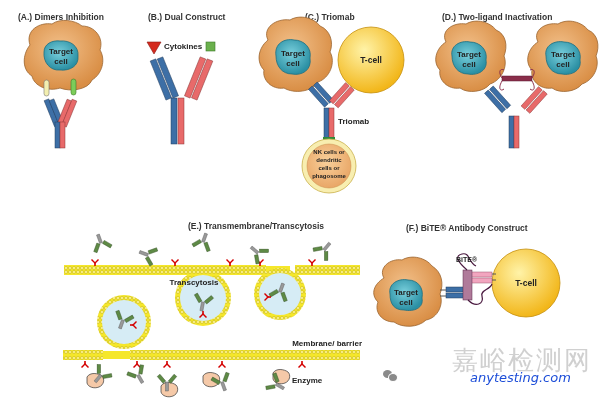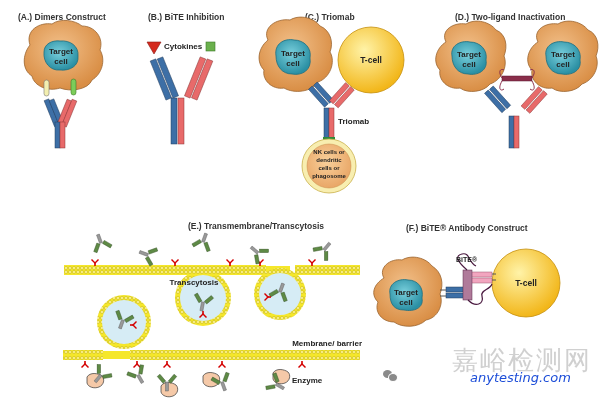--- a/index.html
+++ b/index.html
@@ -7,24 +7,24 @@
          font-family: "Liberation Sans", sans-serif; }
   .title { position: absolute; font-size: 8.5px; font-weight: bold; color: #333;
            white-space: nowrap; }
   .lbl { font-family: "Liberation Sans", sans-serif; font-weight: bold; fill: #222; }
   svg { position: absolute; left: 0; top: 0; }
   .wm { position: absolute; white-space: nowrap; }
 </style>
 </head>
 <body>
 
-<div class="title" style="left:18px;top:12px;">(A.) Dimers Construct</div>
-<div class="title" style="left:148px;top:12px;">(B.) BiTE Inhibition</div>
+<div class="title" style="left:18px;top:12px;">(A.) Dimers Inhibition</div>
+<div class="title" style="left:148px;top:12px;">(B.) Dual Construct</div>
 <div class="title" style="left:305px;top:12px;">(C.) Triomab</div>
-<div class="title" style="left:455px;top:12px;">(D.) Two-ligand Inactivation</div>
+<div class="title" style="left:442px;top:12px;">(D.) Two-ligand Inactivation</div>
 <div class="title" style="left:140px;top:221px;padding-left:48px;">(E.) Transmembrane/Transcytosis</div>
 <div class="title" style="left:406px;top:223px;">(F.) BiTE® Antibody Construct</div>
 
 <svg width="600" height="400" viewBox="0 0 600 400">
   <defs>
     <radialGradient id="cellGrad" cx="45%" cy="40%" r="60%">
       <stop offset="0%" stop-color="#f2c08a"></stop>
       <stop offset="100%" stop-color="#d98e45"></stop>
     </radialGradient>
     <radialGradient id="nucGrad" cx="45%" cy="40%" r="60%">

